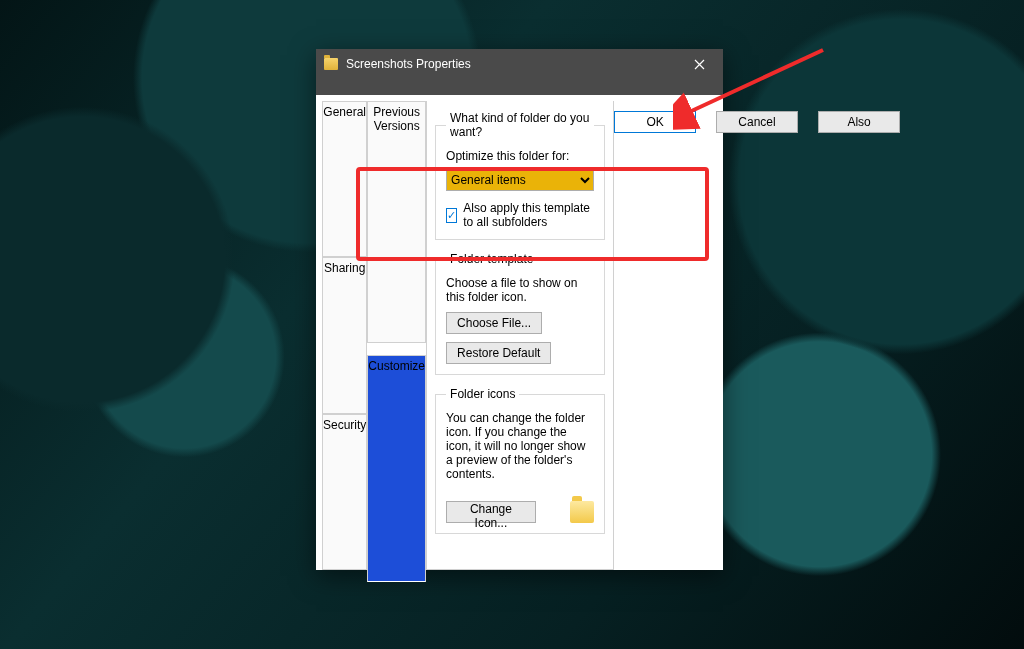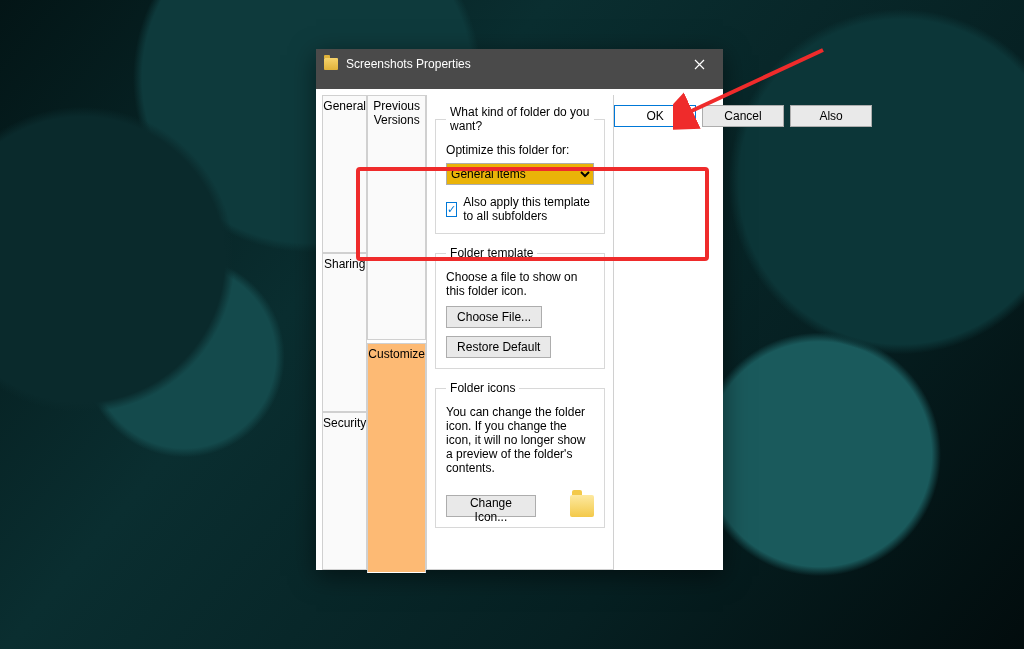--- a/index.html
+++ b/index.html
@@ -7,43 +7,43 @@
   .desktop{position:relative;width:1024px;height:649px;background:
     radial-gradient(circle at 8% 40%, #0a2a2c 0 14%, transparent 15%),
     radial-gradient(circle at 18% 55%, #144a4c 0 10%, transparent 11%),
     radial-gradient(circle at 88% 28%, #0c3638 0 16%, transparent 17%),
     radial-gradient(circle at 80% 70%, #1a5a5c 0 12%, transparent 13%),
     radial-gradient(circle at 30% 12%, #0e3a3c 0 18%, transparent 19%),
     linear-gradient(130deg,#031516 0%,#0a2e30 35%,#062022 70%,#020c0d 100%);}
   
   .arrow{position:absolute;left:673px;top:44px;width:160px;height:86px;pointer-events:none;}
   .dialog{position:absolute;left:316px;top:49px;width:407px;height:521px;background:#fff;box-shadow:0 6px 24px rgba(0,0,0,.5);display:flex;flex-direction:column;}
-  .titlebar{height:30px;background:#4a4a4a;color:#fff;display:flex;align-items:center;padding:0 4px 10px 8px;}
+  .titlebar{height:30px;background:#4a4a4a;color:#fff;display:flex;align-items:center;padding:0 4px 16px 8px;}
   .titlebar .folder-ico{width:14px;height:12px;background:linear-gradient(#f6d36b,#e0b23a);border-radius:1px;position:relative;margin-right:8px;}
   .titlebar .folder-ico::before{content:"";position:absolute;top:-3px;left:0;width:6px;height:3px;background:#e0b23a;border-radius:1px 1px 0 0;}
   .titlebar .title{flex:1;}
   .titlebar .close{width:40px;height:30px;display:flex;align-items:center;justify-content:center;color:#fff;font-size:14px;}
   .client{flex:1;background:#fff;padding:6px 6px 0 6px;display:flex;flex-direction:row;}
   .tabs{display:flex;flex-wrap:wrap;}
   .tab{border:1px solid #d0d0d0;background:#fff;text-align:center;padding:3px 0;cursor:default;}
   .row1 .tab{flex:1 1 25%;}
   .row2{width:100%;display:flex;}
   .row2 .tab{flex:1 1 50%;}
-  .tab.active{background:#fdba74;border-bottom-color:#fff;position:relative;top:3px;}
+  .tab.active{background:#1d4ed8;border-bottom-color:#fff;position:relative;top:12px;}
   .tab.inactive{background:#fafafa;}
   .tabbody{flex:1;border:1px solid #d0d0d0;border-top:none;padding:10px 8px 8px 8px;}
   fieldset{border:1px solid #d8d8d8;margin:0 0 12px 0;padding:10px 10px 10px 10px;}
   legend{padding:0 4px;color:#000;}
   .label{margin-bottom:6px;}
   select{width:100%;height:22px;border:1px solid #adadad;background:#eab308;font:inherit;}
   .chk{display:flex;align-items:center;gap:6px;margin-top:10px;}
   .chkbox{width:13px;height:13px;border:1px solid #0078d7;background:#fff;display:flex;align-items:center;justify-content:center;color:#0078d7;font-size:11px;line-height:1;}
   .btn{height:22px;min-width:86px;border:1px solid #adadad;background:#e9e9e9;font:inherit;padding:0 10px;}
   .btn-row{display:flex;gap:8px;margin-top:8px;}
-  .dlg-footer{display:flex;justify-content:flex-end;gap:6px;padding:10px 10px 10px 0;}
+  .dlg-footer{display:flex;justify-content:flex-end;gap:20px;padding:10px 10px 10px 0;}
   .dlg-footer .btn{min-width:82px;}
   .btn.primary{border:1px solid #0078d7;background:#fff;}
   .highlight{position:absolute;border:4px solid #ef2b2b;border-radius:4px;pointer-events:none;}
   .big-folder{width:28px;height:22px;background:linear-gradient(#fde9a0,#f3c94a);border-radius:2px;position:relative;display:inline-block;vertical-align:middle;margin-left:20px;}
   .big-folder::before{content:"";position:absolute;top:-5px;left:2px;width:10px;height:5px;background:#f3c94a;border-radius:2px 2px 0 0;}
   .icon-row{display:flex;align-items:center;gap:14px;margin-top:20px;}
 </style>
 </head>
 <body>
 

